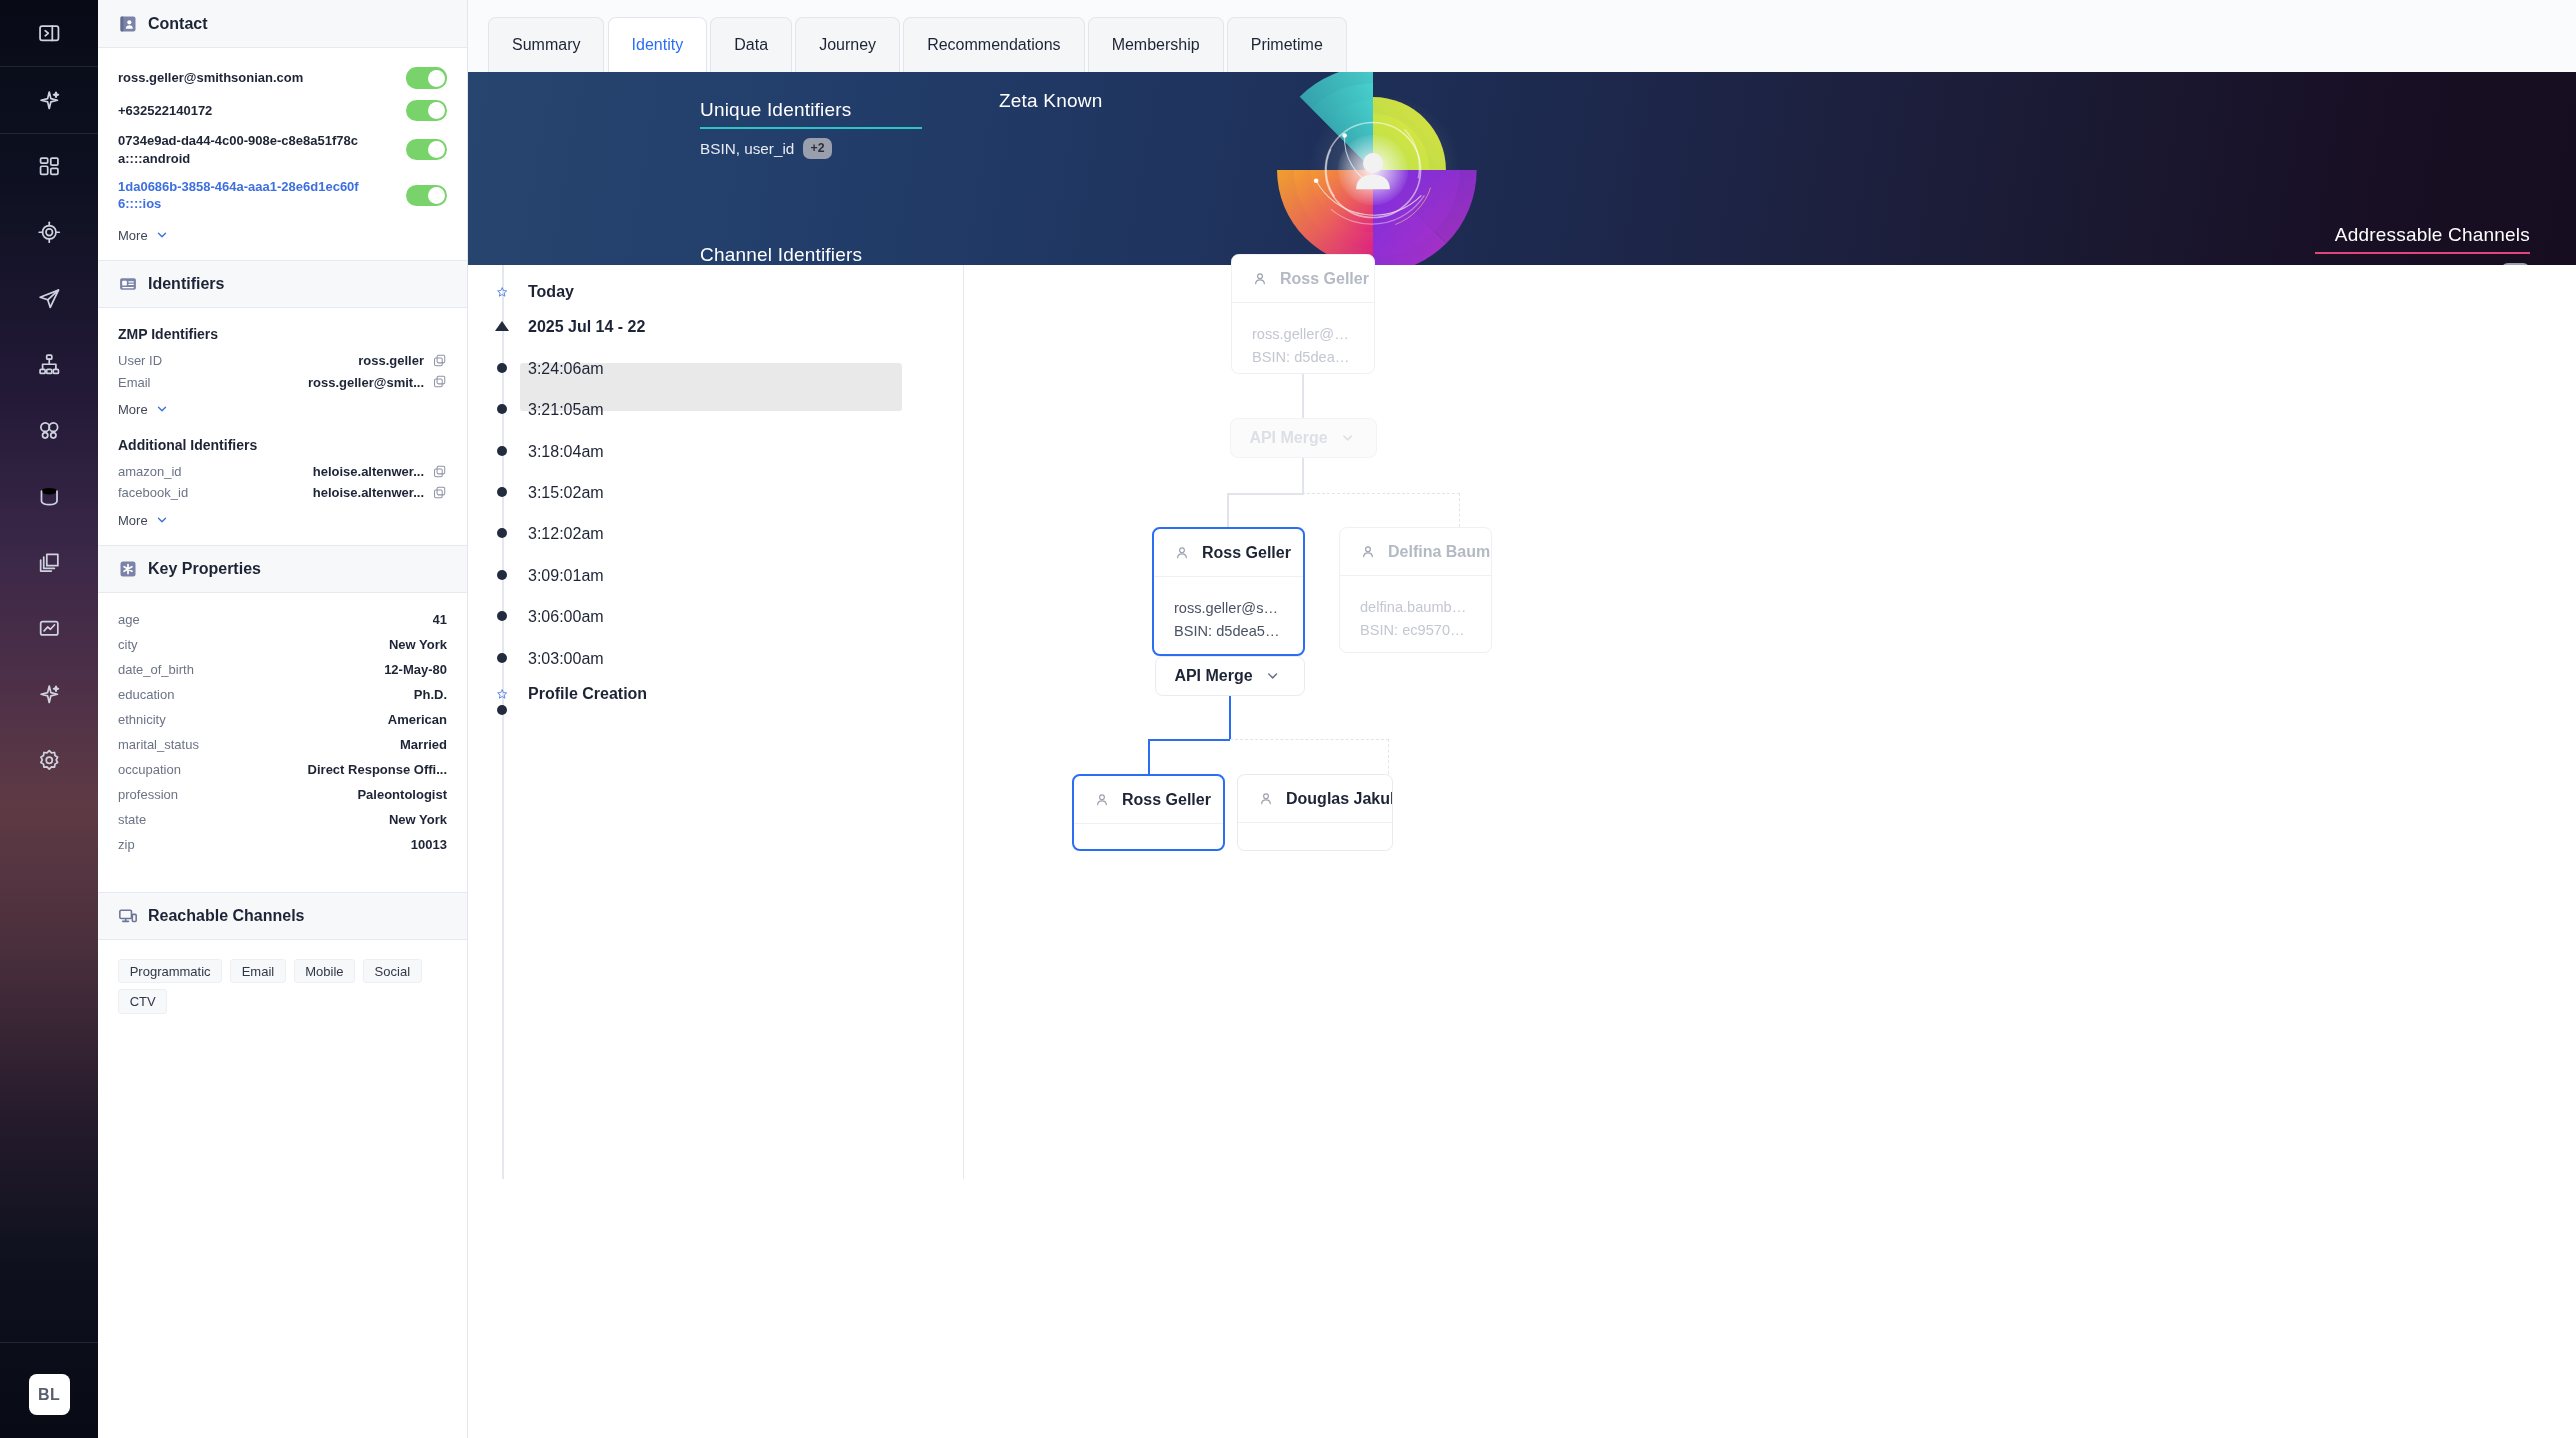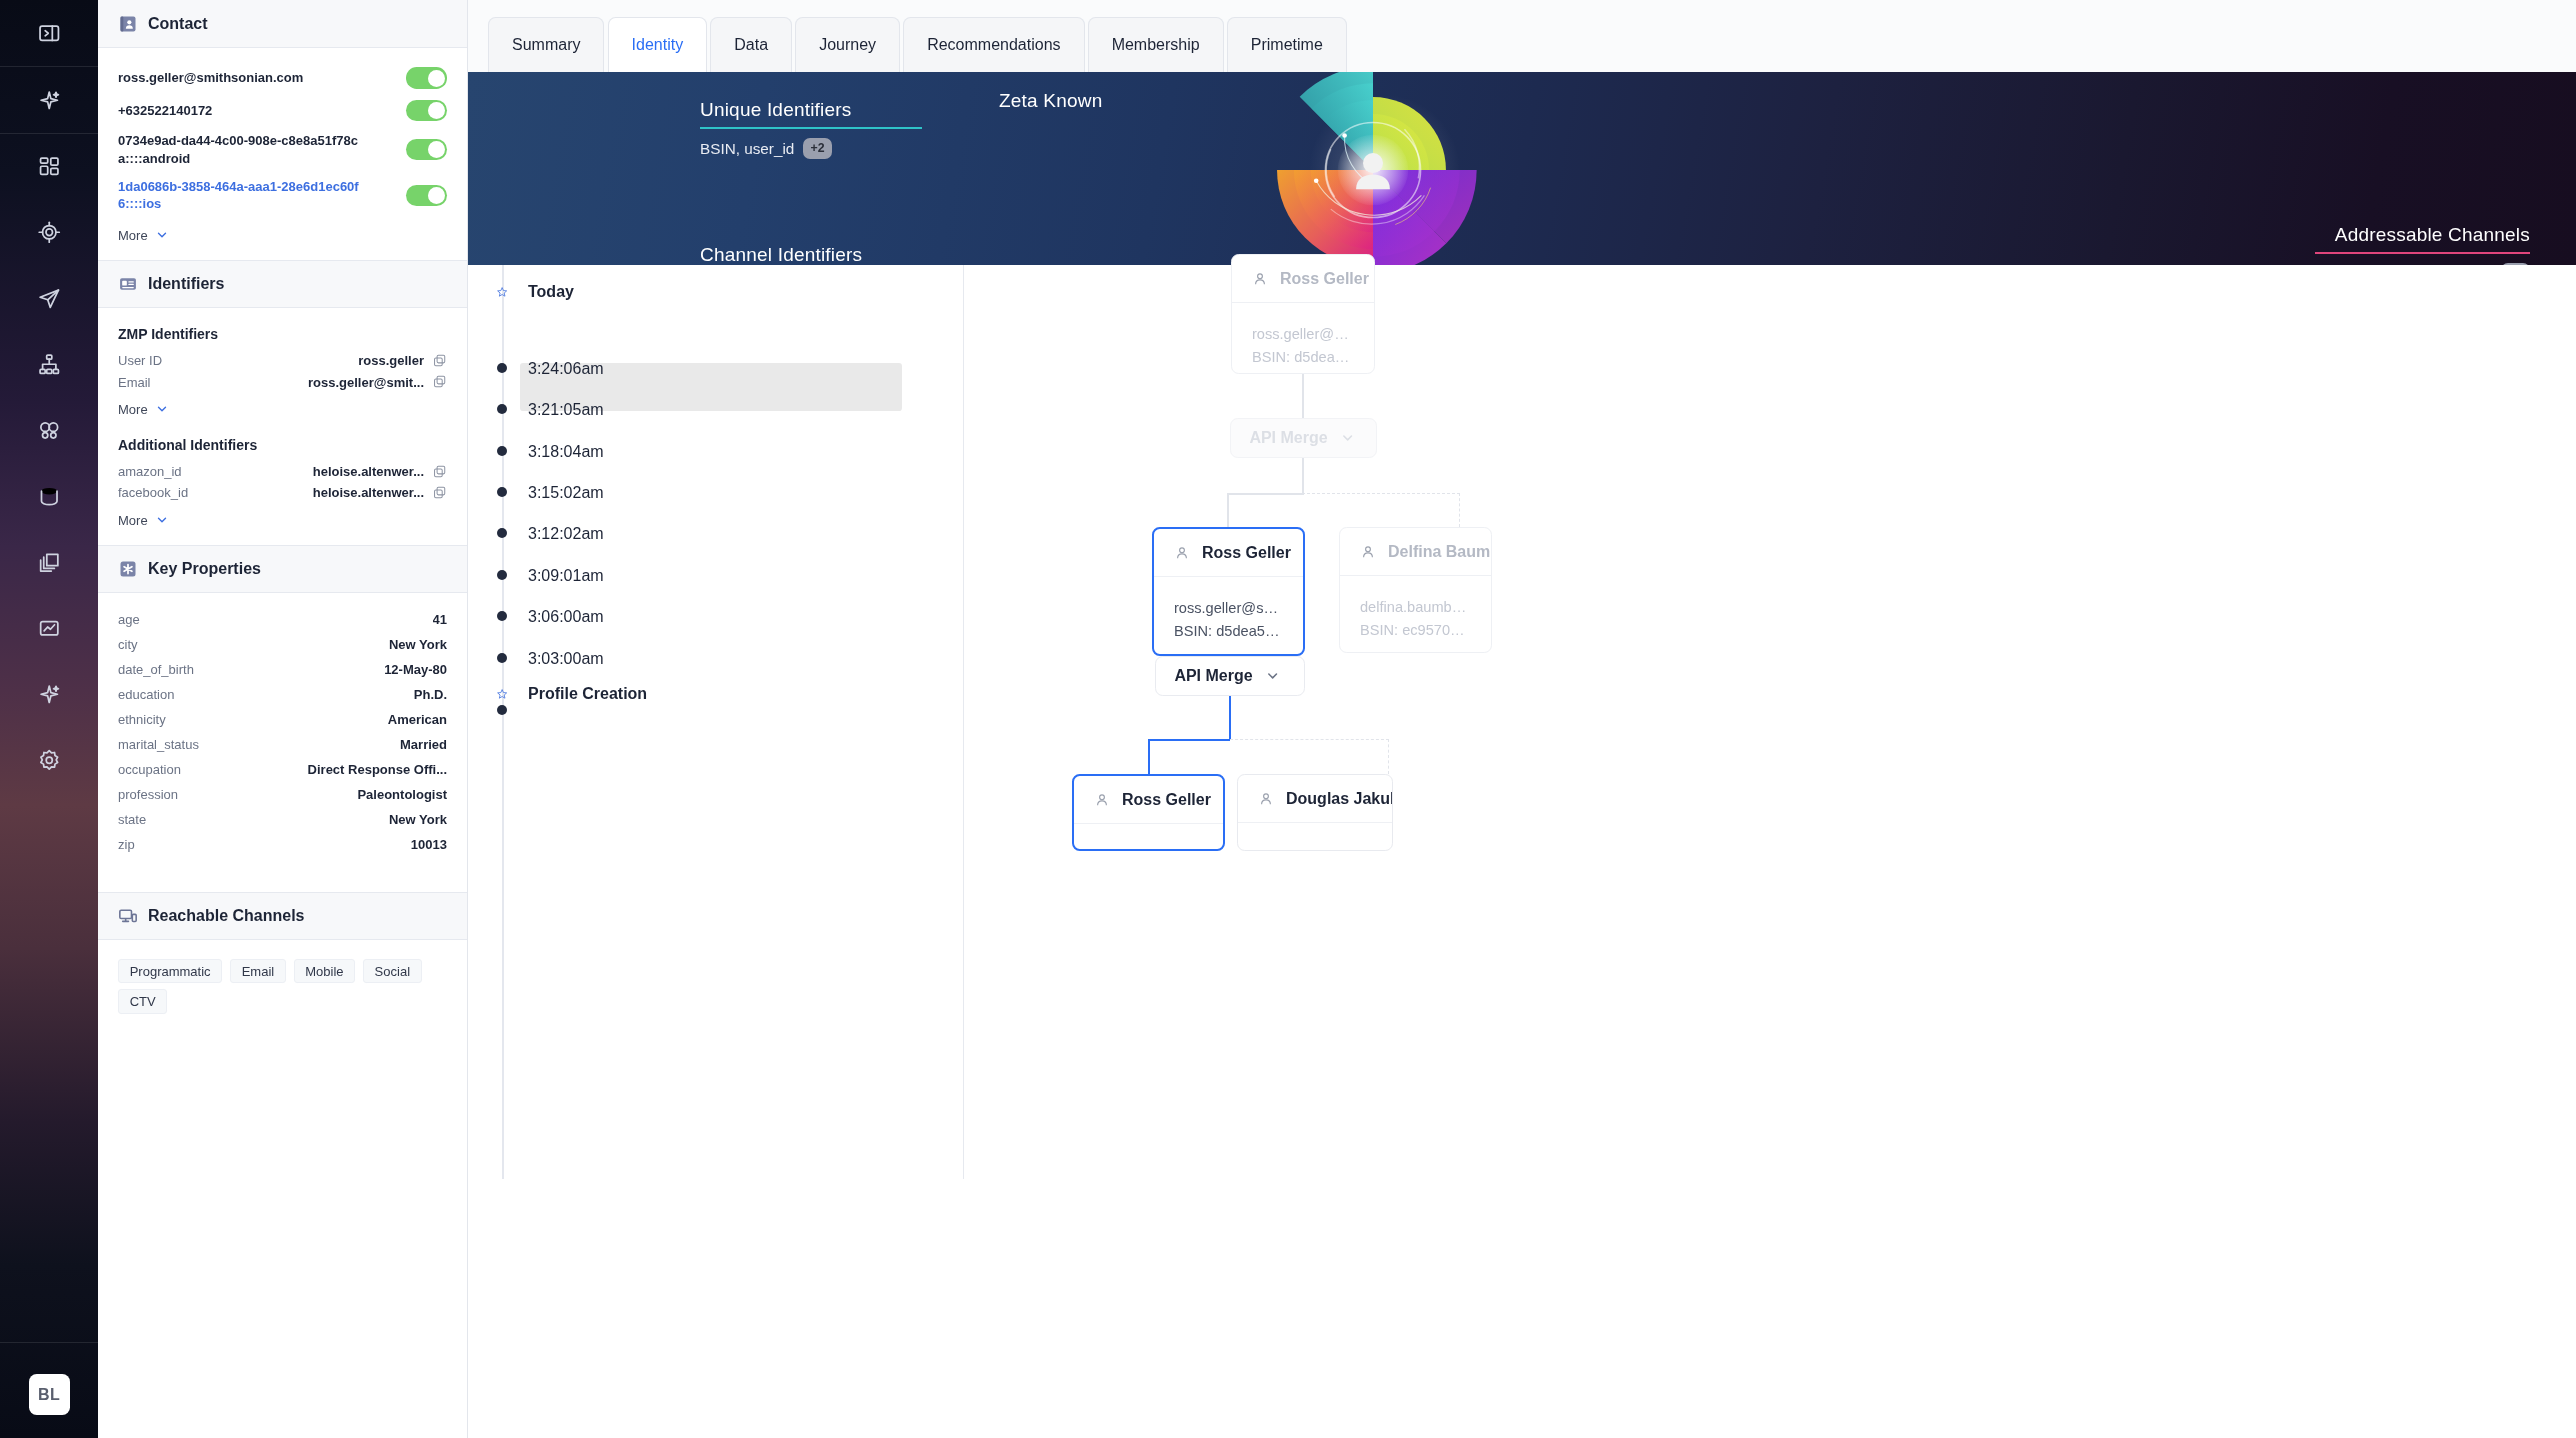--- a/index.html
+++ b/index.html
@@ -597,20 +597,26 @@
 
         <div class="tl-item" style="top:9.2px">
           <span class="tl-mark tl-star">
               <svg viewBox="0 0 24 24">
                 <path d="M12 3.4 L14.5 9.2 L20.8 9.8 L16 14 L17.5 20.2 L12 16.9 L6.5 20.2 L8 14 L3.2 9.8 L9.5 9.2 Z"></path>
               </svg>
             </span>
           <span class="tl-text bold">Today</span>
         </div>
 
+        <div class="tl-item" style="top:44px">
+          <span class="tl-mark">
+              <span class="tl-tri"></span>
+            </span>
+          <span class="tl-text bold">2025 Jul 14 - 22</span>
+        </div>
 
         <div class="tl-item" style="top:86px">
           <span class="tl-mark">
               <span class="tl-dot"></span>
             </span>
           <span class="tl-text">3:24:06am</span>
         </div>
         <div class="tl-item" style="top:127px">
           <span class="tl-mark">
               <span class="tl-dot"></span>

